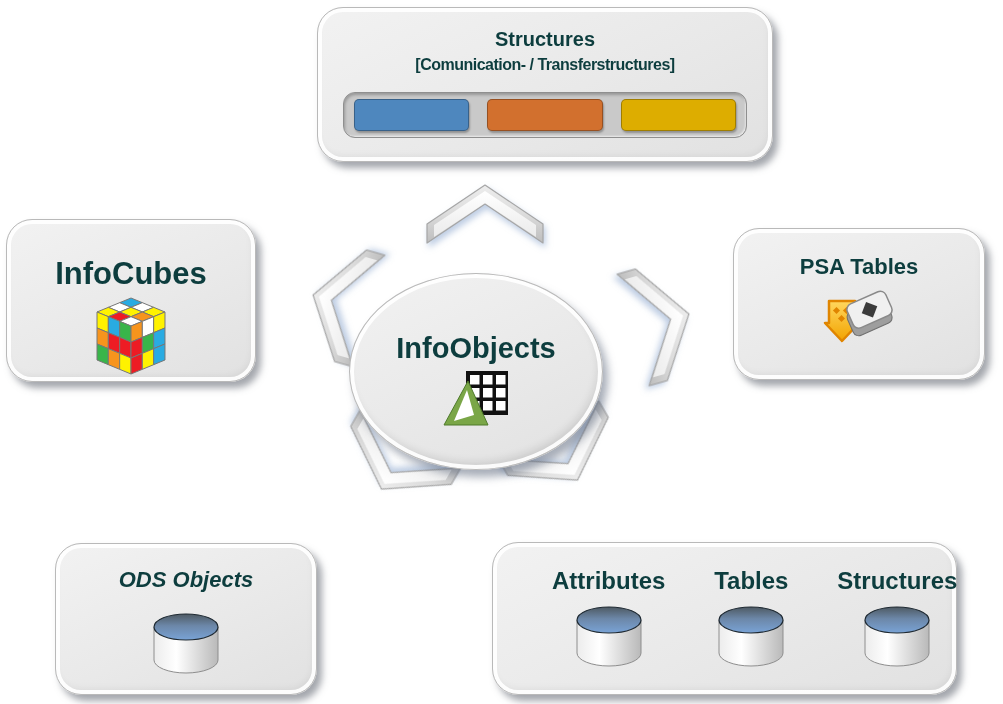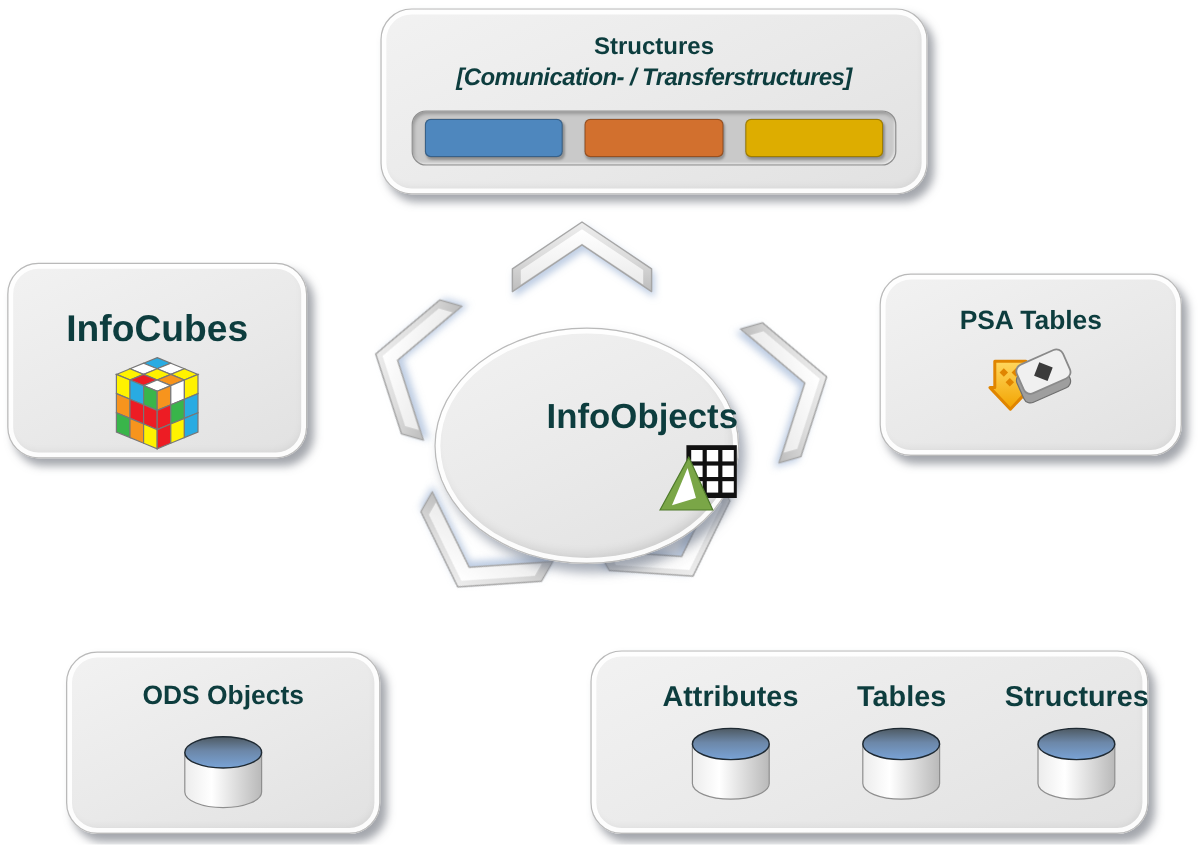--- a/index.html
+++ b/index.html
@@ -16,31 +16,31 @@
                 inset -2px -4px 8px rgba(0,0,0,.07),
                 5px 6px 7px rgba(90,95,105,.55);
     display:flex; flex-direction:column; align-items:center;
     color:#0d3d3e; z-index:2;
   }
   .ellipse { border-radius:50%; justify-content:center; }
 
   #node-structures   { left:273px; top:7px;   width:456px; height:155px; padding-top:18px;margin-left:44px; }
   #node-infocubes    { left:6px;   top:219px; width:250px; height:163px; padding-top:22px;justify-content:flex-end; }
   #node-psa          { left:733px; top:228px; width:252px; height:152px; padding-top:22px; }
-  #node-infoobjects  { left:362px; top:273px; width:254px; height:197px; padding-top:16px;
+  #node-infoobjects  { left:349px; top:273px; width:254px; height:197px; padding-top:16px;
                        box-shadow: inset 0 0 0 4px rgba(255,255,255,.92),
                                    inset -3px -6px 10px rgba(0,0,0,.12),
-                                   5px 7px 9px rgba(95,105,125,.55); align-items: flex-end; }
-  #node-ods          { left:55px;  top:543px; width:262px; height:152px; padding-top:20px; }
+                                   5px 7px 9px rgba(95,105,125,.55); }
+  #node-ods          { left:55px;  top:543px; width:262px; height:152px; padding-top:20px;font-style:italic; }
   #node-master       { left:492px; top:542px; width:465px; height:153px;
                        flex-direction:row; justify-content:space-between; align-items:flex-start;
                        padding:24px 24px 0 12px; }
 
   .t-structures  { font-size:20px; line-height:26px; text-align:center; }
-  .t-sub         { font-size:20px; line-height:26px; letter-spacing:-0.5px; text-align:center;font-style:italic; }
+  .t-sub         { font-size:16px; line-height:26px; letter-spacing:-0.5px; text-align:center; }
   .t-infocubes   { font-size:31px; line-height:38px; }
   .t-psa, .t-ods { font-size:22px; line-height:32px; }
   .t-infoobjects { font-size:29px; line-height:34px; }
   .t-master      { font-size:24px; line-height:28px; }
 
   
   .bar-tray {
     width:404px; height:46px; margin-top:14px; box-sizing:border-box;
     background:#c9c9c9; border:1px solid #8f8f8f; border-radius:12px;
     box-shadow: inset 1px 2px 3px rgba(0,0,0,.25), inset -1px -1px 2px rgba(255,255,255,.7);

